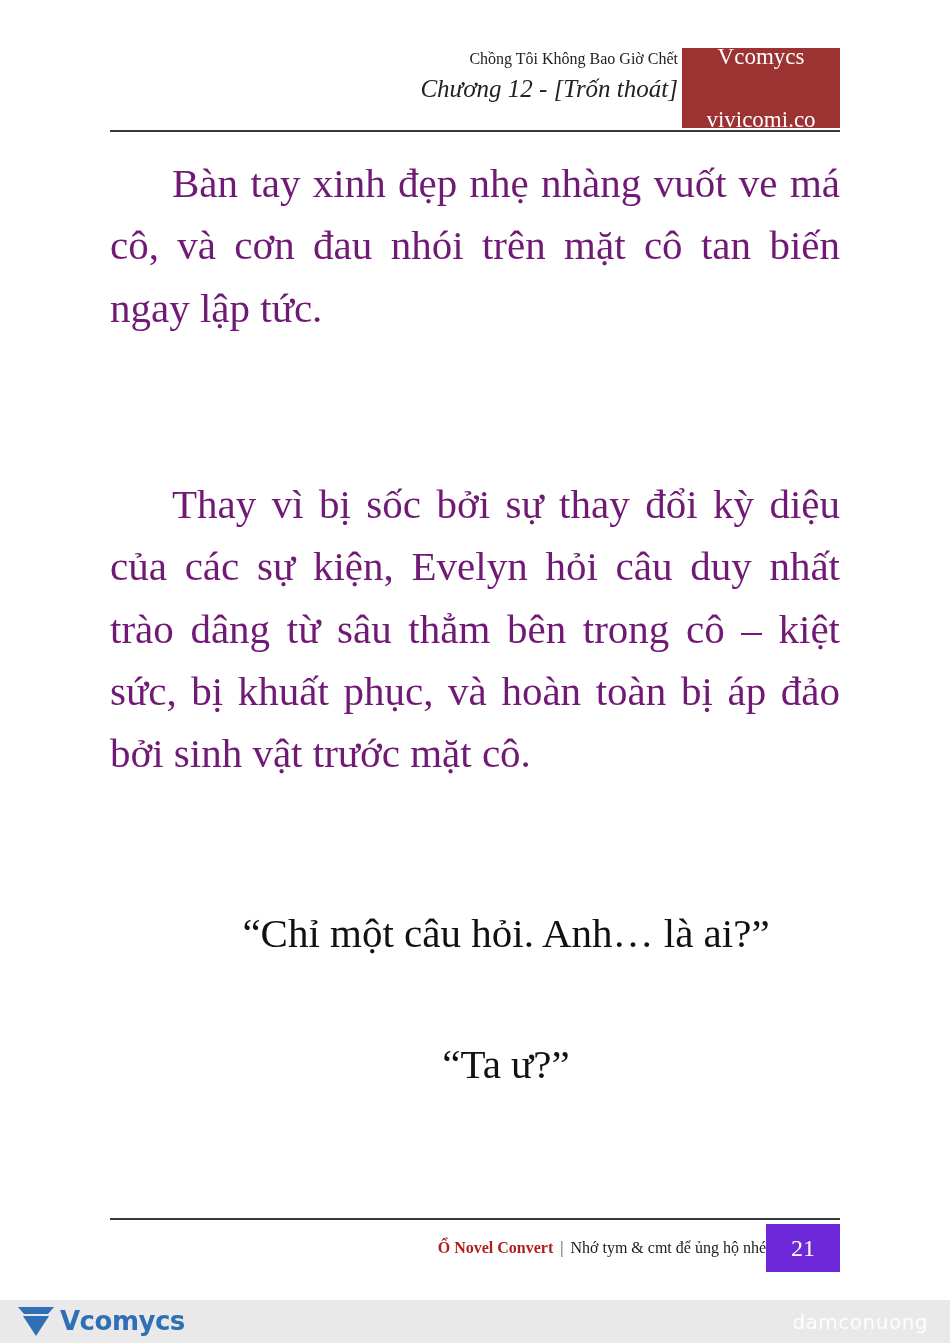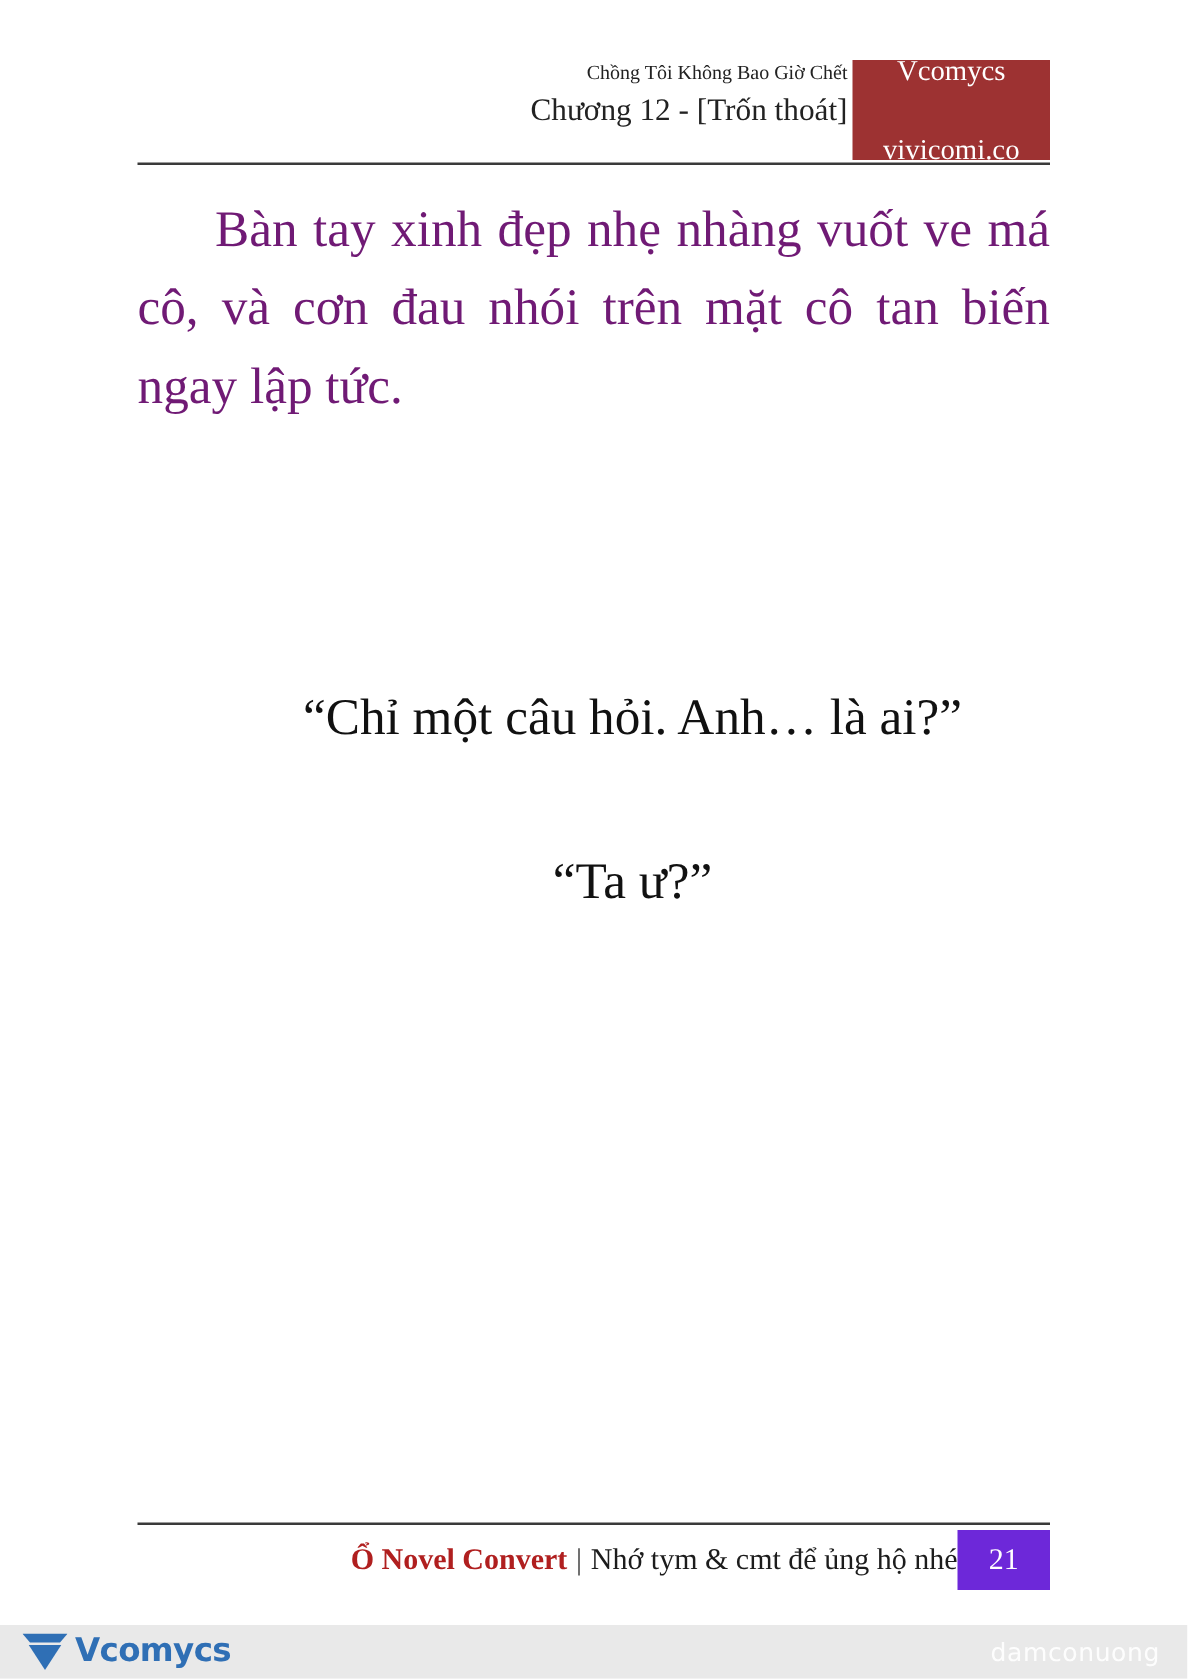--- a/index.html
+++ b/index.html
@@ -41,20 +41,21 @@
   }
   .header-title-main {
     font-size: 16px;
     color: #222222;
     white-space: nowrap;
   }
   .header-title-sub {
     font-size: 25px;
     color: #222222;
     white-space: nowrap;
+    font-style: italic;
   }
   .header-badge {
     position: absolute;
     right: 0;
     top: 0;
     width: 158px;
     height: 80px;
     background: #9d3232;
     color: #ffffff;
     display: flex;
@@ -122,21 +123,21 @@
     height: 48px;
   }
   .footer-inner {
     position: absolute;
     right: 74px;
     top: 0;
     height: 48px;
     display: flex;
     align-items: center;
     justify-content: flex-end;
-    font-size: 24px;
+    font-size: 16px;
     white-space: nowrap;
   }
   .footer-brand {
     color: #b01f1f;
     font-weight: bold;
   }
   .footer-sep {
     color: #444444;
     margin: 0 7px;
   }
@@ -210,20 +211,21 @@
     <div class="header-badge">
       <div class="header-badge-line1">Vcomycs</div>
       <div class="header-badge-line2">vivicomi.co</div>
     </div>
   </div>
   <div class="header-rule"></div>
 
   <div class="content">
     <p class="para indent">Bàn tay xinh đẹp nhẹ nhàng vuốt ve má cô, và cơn đau nhói trên mặt cô tan biến ngay lập tức.</p>
     <div class="spacer-1"></div>
+    <p class="para indent">Thay vì bị sốc bởi sự thay đổi kỳ diệu của các sự kiện, Evelyn hỏi câu duy nhất trào dâng từ sâu thẳm bên trong cô – kiệt sức, bị khuất phục, và hoàn toàn bị áp đảo bởi sinh vật trước mặt cô.</p>
     <div class="spacer-2"></div>
     <p class="quote">“Chỉ một câu hỏi. Anh… là ai?”</p>
     <div class="spacer-2"></div>
     <p class="quote">“Ta ư?”</p>
   </div>
 
   <div class="footer-rule"></div>
   <div class="footer">
     <div class="footer-inner">
       <span class="footer-brand">Ổ Novel Convert</span>

